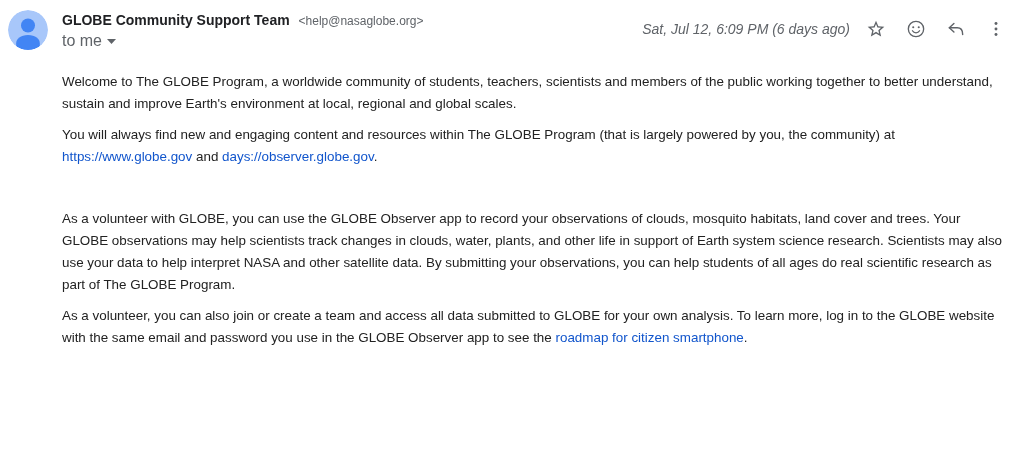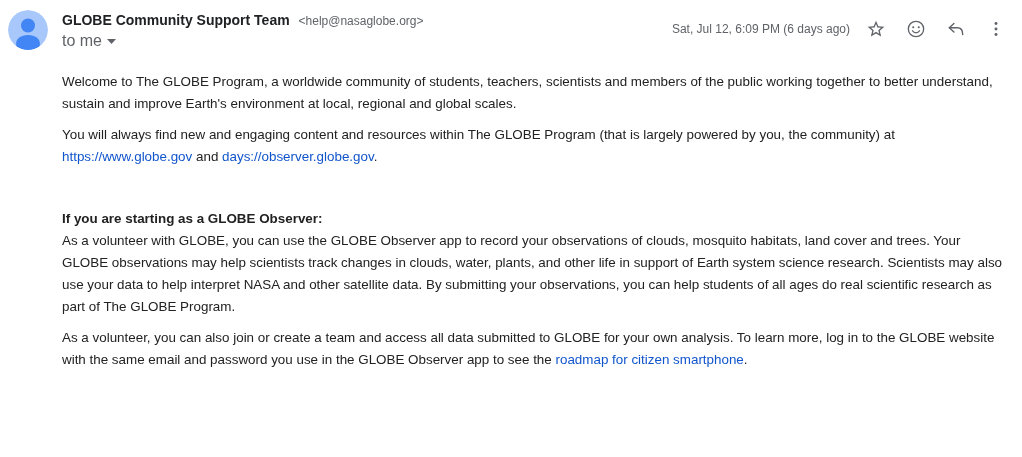--- a/index.html
+++ b/index.html
@@ -28,21 +28,21 @@
   .sender-block{margin-left:14px;flex:1;min-width:0;padding-top:4px;}
   .sender-line{font-size:14px;line-height:17px;white-space:nowrap;}
   .sender-name{font-weight:700;color:#202124;}
   .sender-email{font-size:12px;color:var(--secondary);margin-left:5px;font-weight:400;}
   .to-row{
     margin-top:3px;font-size:16px;color:var(--secondary);
     display:inline-flex;align-items:center;cursor:pointer;line-height:16px;
   }
   .caret{margin-left:5px;display:inline-flex;align-items:center;}
   .header-meta{display:flex;align-items:center;flex:none;height:40px;}
-  .date-text{font-size:12px;color:var(--secondary);white-space:nowrap;margin-right:6px;}
+  .date-text{font-size:14px;color:var(--secondary);white-space:nowrap;margin-right:6px;font-style:italic;}
   .icon-btn{
     width:40px;height:40px;border:none;background:none;padding:0;margin:0;
     display:flex;align-items:center;justify-content:center;border-radius:50%;cursor:pointer;
   }
   .icon-btn svg{display:block;}
   .email-body{
     padding:21px 12px 0 62px;
     font-size:13.4px;line-height:22px;color:var(--text);
   }
   .para{margin:0 0 9px 0;}
@@ -123,21 +123,20 @@
 
   <div class="para">Welcome to The GLOBE Program, a worldwide community of students, teachers, scientists and members of the public working together to better understand, sustain and improve Earth's environment at local, regional and global scales.</div>
 
   <div class="para">
     <span>You will always find new and engaging content and resources within The GLOBE Program (that is largely powered by you, the community) at </span><a class="body-link">https://www.globe.gov</a><span> and </span><a class="body-link">days://observer.globe.gov</a><span>.</span>
   </div>
 
   <div class="gap-spacer"></div>
 
   <div class="para">
-    <div class="para-heading">If you are starting as a GLOBE Observer:</div>
     <div>As a volunteer with GLOBE, you can use the GLOBE Observer app to record your observations of clouds, mosquito habitats, land cover and trees. Your GLOBE observations may help scientists track changes in clouds, water, plants, and other life in support of Earth system science research. Scientists may also use your data to help interpret NASA and other satellite data. By submitting your observations, you can help students of all ages do real scientific research as part of The GLOBE Program.</div>
   </div>
 
   <div class="para">
     <span>As a volunteer, you can also join or create a team and access all data submitted to GLOBE for your own analysis. To learn more, log in to the GLOBE website with the same email and password you use in the GLOBE Observer app to see the </span><a class="body-link">roadmap for citizen smartphone</a><span>.</span>
   </div>
 
 </div>
 
 </body></html>

